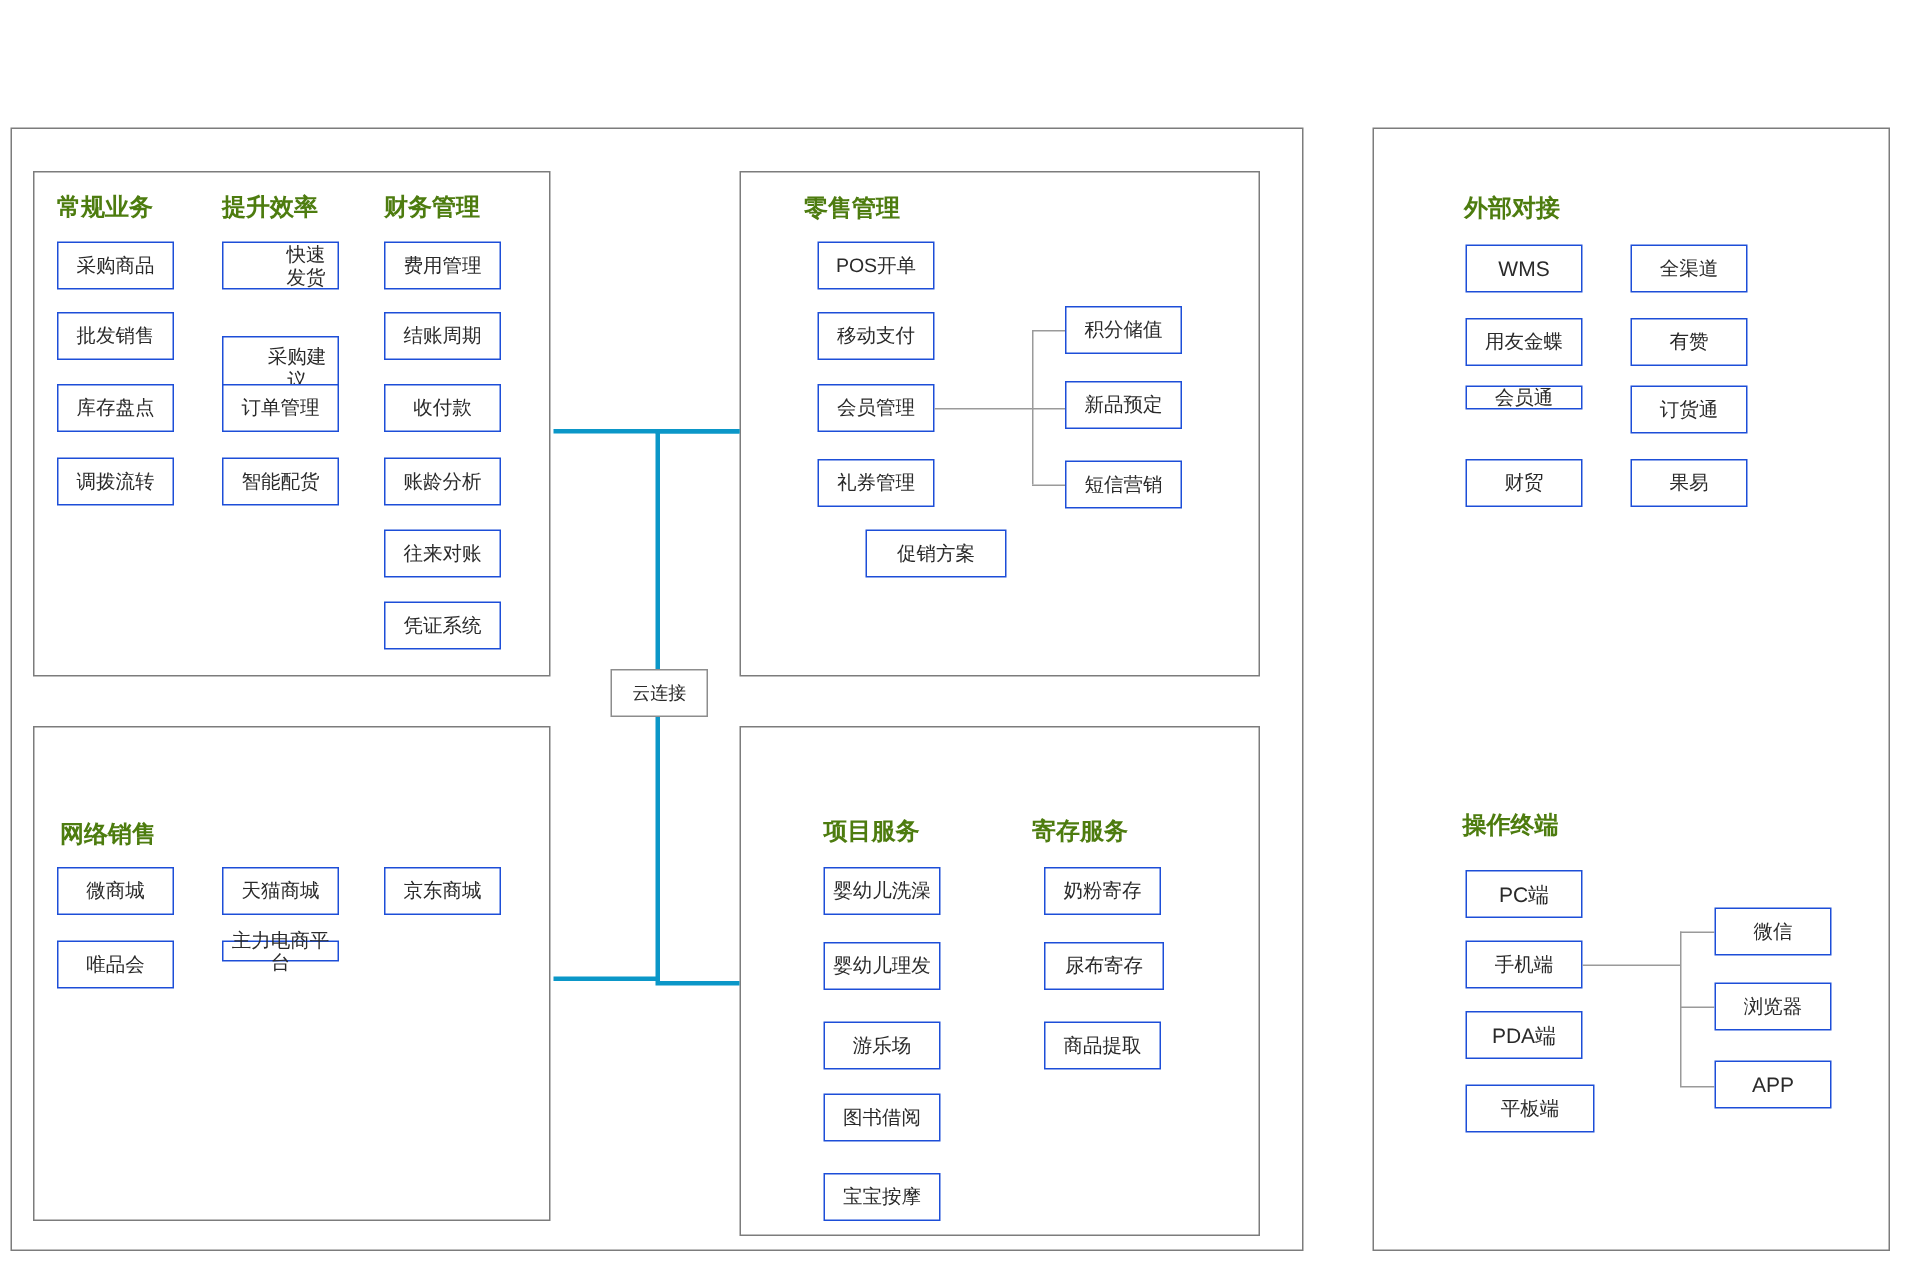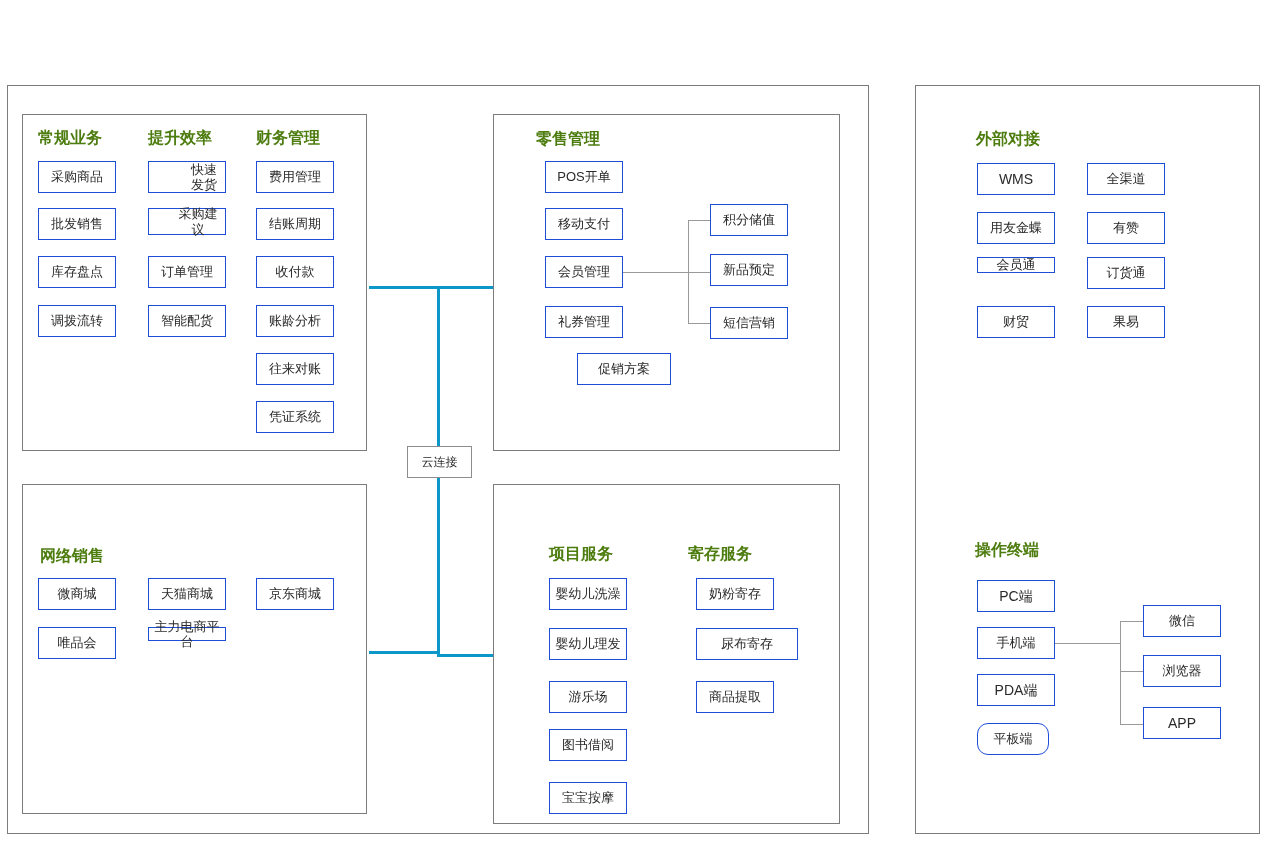--- a/index.html
+++ b/index.html
@@ -95,21 +95,21 @@
   <div class="grp-head" style="left:38px;  top:128px;">常规业务</div>
   <div class="grp-head" style="left:148px; top:128px;">提升效率</div>
   <div class="grp-head" style="left:256px; top:128px;">财务管理</div>
 
   <div class="node" style="left:38px;  top:161px; width:78px; height:32px;">采购商品</div>
   <div class="node" style="left:38px;  top:208px; width:78px; height:32px;">批发销售</div>
   <div class="node" style="left:38px;  top:256px; width:78px; height:32px;">库存盘点</div>
   <div class="node" style="left:38px;  top:305px; width:78px; height:32px;">调拨流转</div>
 
   <div class="node" style="left:148px; top:161px; width:78px; height:32px;padding-left:36px;">快速发货</div>
-  <div class="node" style="left:148px; top:208px; width:78px; height:27px;padding-left:24px;">采购建议</div>
+  <div class="node" style="left:148px; top:224px; width:78px; height:43px;padding-left:24px;">采购建议</div>
   <div class="node" style="left:148px; top:256px; width:78px; height:32px;">订单管理</div>
   <div class="node" style="left:148px; top:305px; width:78px; height:32px;">智能配货</div>
 
   <div class="node" style="left:256px; top:161px; width:78px; height:32px;">费用管理</div>
   <div class="node" style="left:256px; top:208px; width:78px; height:32px;">结账周期</div>
   <div class="node" style="left:256px; top:256px; width:78px; height:32px;">收付款</div>
   <div class="node" style="left:256px; top:305px; width:78px; height:32px;">账龄分析</div>
   <div class="node" style="left:256px; top:353px; width:78px; height:32px;">往来对账</div>
   <div class="node" style="left:256px; top:401px; width:78px; height:32px;">凭证系统</div>
 
@@ -148,41 +148,41 @@
   <div class="grp-head" style="left:549px; top:544px;">项目服务</div>
   <div class="grp-head" style="left:688px; top:544px;">寄存服务</div>
 
   <div class="node" style="left:549px; top:578px; width:78px; height:32px;">婴幼儿洗澡</div>
   <div class="node" style="left:549px; top:628px; width:78px; height:32px;">婴幼儿理发</div>
   <div class="node" style="left:549px; top:681px; width:78px; height:32px;">游乐场</div>
   <div class="node" style="left:549px; top:729px; width:78px; height:32px;">图书借阅</div>
   <div class="node" style="left:549px; top:782px; width:78px; height:32px;">宝宝按摩</div>
 
   <div class="node" style="left:696px; top:578px; width:78px; height:32px;">奶粉寄存</div>
-  <div class="node" style="left:696px; top:628px; width:102px; height:32px;">尿布寄存</div>
+  <div class="node" style="left:696px; top:628px; width:80px; height:32px;">尿布寄存</div>
   <div class="node" style="left:696px; top:681px; width:78px; height:32px;">商品提取</div>
 
   <div class="grp-head" style="left:976px; top:129px;">外部对接</div>
 
   <div class="node latin" style="left:977px;  top:163px; width:78px; height:32px;">WMS</div>
   <div class="node" style="left:977px;  top:212px; width:78px; height:32px;">用友金蝶</div>
   <div class="node" style="left:977px;  top:257px; width:78px; height:16px;">会员通</div>
   <div class="node" style="left:977px;  top:306px; width:78px; height:32px;">财贸</div>
 
   <div class="node" style="left:1087px; top:163px; width:78px; height:32px;">全渠道</div>
   <div class="node" style="left:1087px; top:212px; width:78px; height:32px;">有赞</div>
   <div class="node" style="left:1087px; top:257px; width:78px; height:32px;">订货通</div>
   <div class="node" style="left:1087px; top:306px; width:78px; height:32px;">果易</div>
 
   <div class="grp-head" style="left:975px; top:540px;">操作终端</div>
 
   <div class="node latin" style="left:977px; top:580px; width:78px; height:32px;">PC端</div>
   <div class="node" style="left:977px; top:627px; width:78px; height:32px;">手机端</div>
   <div class="node latin" style="left:977px; top:674px; width:78px; height:32px;">PDA端</div>
-  <div class="node" style="left:977px; top:723px; width:72px; height:32px;border-radius:11px;">平板端</div>
+  <div class="node" style="left:977px; top:723px; width:86px; height:32px;">平板端</div>
 
   <div class="wire h" style="left:1055px; top:643px; width:65px;"></div>
   <div class="wire v" style="left:1120px; top:621px; height:103px;"></div>
   <div class="wire h" style="left:1120px; top:621px; width:23px;"></div>
   <div class="wire h" style="left:1120px; top:671px; width:23px;"></div>
   <div class="wire h" style="left:1120px; top:724px; width:23px;"></div>
 
   <div class="node" style="left:1143px; top:605px; width:78px; height:32px;">微信</div>
   <div class="node" style="left:1143px; top:655px; width:78px; height:32px;">浏览器</div>
   <div class="node latin" style="left:1143px; top:707px; width:78px; height:32px;">APP</div>

